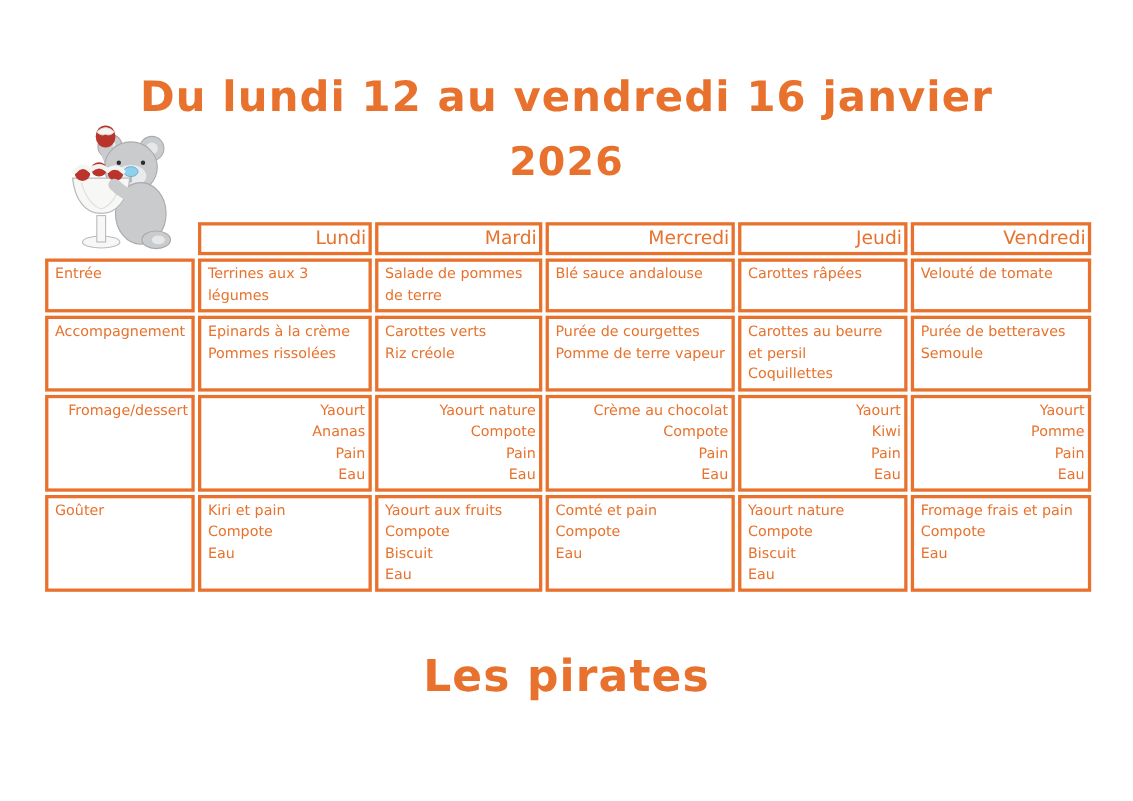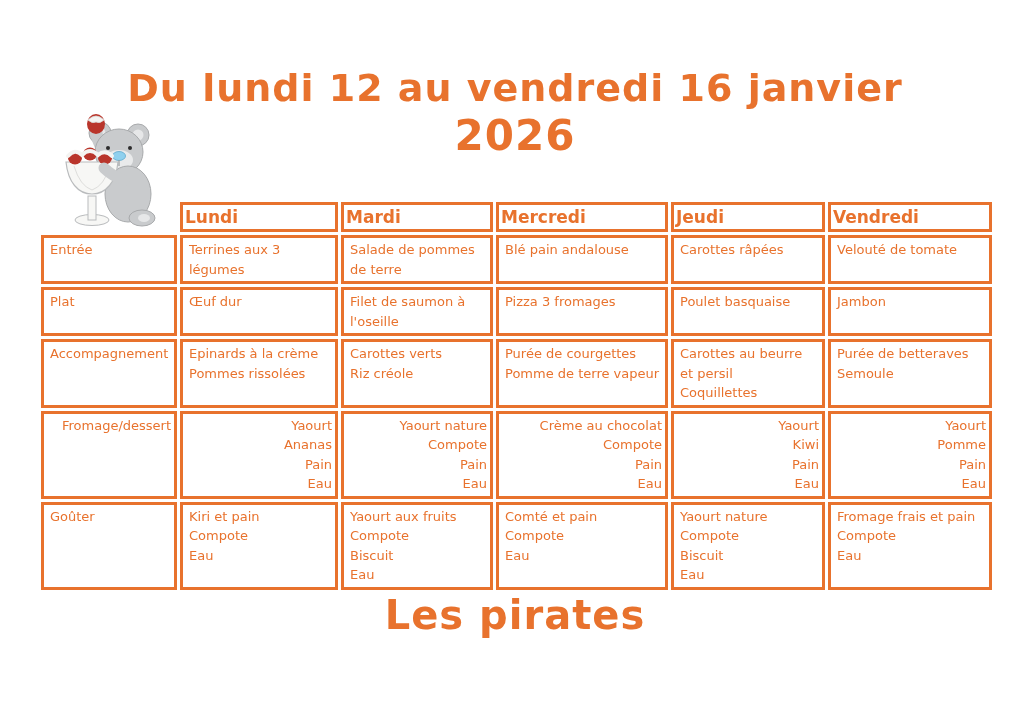--- a/index.html
+++ b/index.html
@@ -16,40 +16,40 @@
   .page{
     position:relative;width:1030px;height:728px;background:#fff;overflow:hidden;padding-left:26px;
   }
 
   
   .title{
     position:absolute;top:66px;left:0;width:100%;
     text-align:center;color:var(--accent);font-weight:bold;
   }
   .title .line1{font-size:38px;line-height:44px;letter-spacing:1px;}
-  .title .line2{font-size:42px;line-height:44px;margin-top:4px;letter-spacing:1px;}
+  .title .line2{font-size:36px;line-height:44px;margin-top:16px;letter-spacing:1px;}
 
   
   .bear{position:absolute;left:52px;top:100px;width:112px;height:128px;}
 
   
   table.menu{
     position:absolute;left:38px;top:199px;
     border-collapse:separate;border-spacing:3px;
     table-layout:fixed;width:952px;
   }
   table.menu th, table.menu td{
     border:3px solid var(--accent);
     color:var(--accent);
     vertical-align:top;
     overflow:hidden;
     background:#fff;
   }
   table.menu th{
-    font-size:17px;font-weight:bold;text-align:left;
+    font-size:17px;font-weight:normal;text-align:right;
     height:24px;line-height:24px;padding:0 2px;
   }
   table.menu th.corner{border:none;background:transparent;}
   table.menu td{
     font-size:13px;line-height:19.5px;
     padding:2px 3px 2px 6px;
     white-space:pre-line;
     text-align:left;
   }
   tr.r-entree td, tr.r-plat td{height:42px;margin-left:41px;}
@@ -136,31 +136,23 @@
       <th>Lundi</th>
       <th>Mardi</th>
       <th>Mercredi</th>
       <th>Jeudi</th>
       <th>Vendredi</th>
     </tr>
     <tr class="r-entree">
       <td>Entrée</td>
       <td>Terrines aux 3 légumes</td>
       <td>Salade de pommes de terre</td>
-      <td>Blé pain andalouse</td>
+      <td>Blé sauce andalouse</td>
       <td>Carottes râpées</td>
       <td>Velouté de tomate</td>
-    </tr>
-    <tr class="r-plat">
-      <td>Plat</td>
-      <td>Œuf dur</td>
-      <td>Filet de saumon à l'oseille</td>
-      <td>Pizza 3 fromages</td>
-      <td>Poulet basquaise</td>
-      <td>Jambon</td>
     </tr>
     <tr class="r-accomp">
       <td>Accompagnement</td>
       <td>Epinards à la crème
 Pommes rissolées</td>
       <td>Carottes verts
 Riz créole</td>
       <td>Purée de courgettes
 Pomme de terre vapeur</td>
       <td>Carottes au beurre et persil

